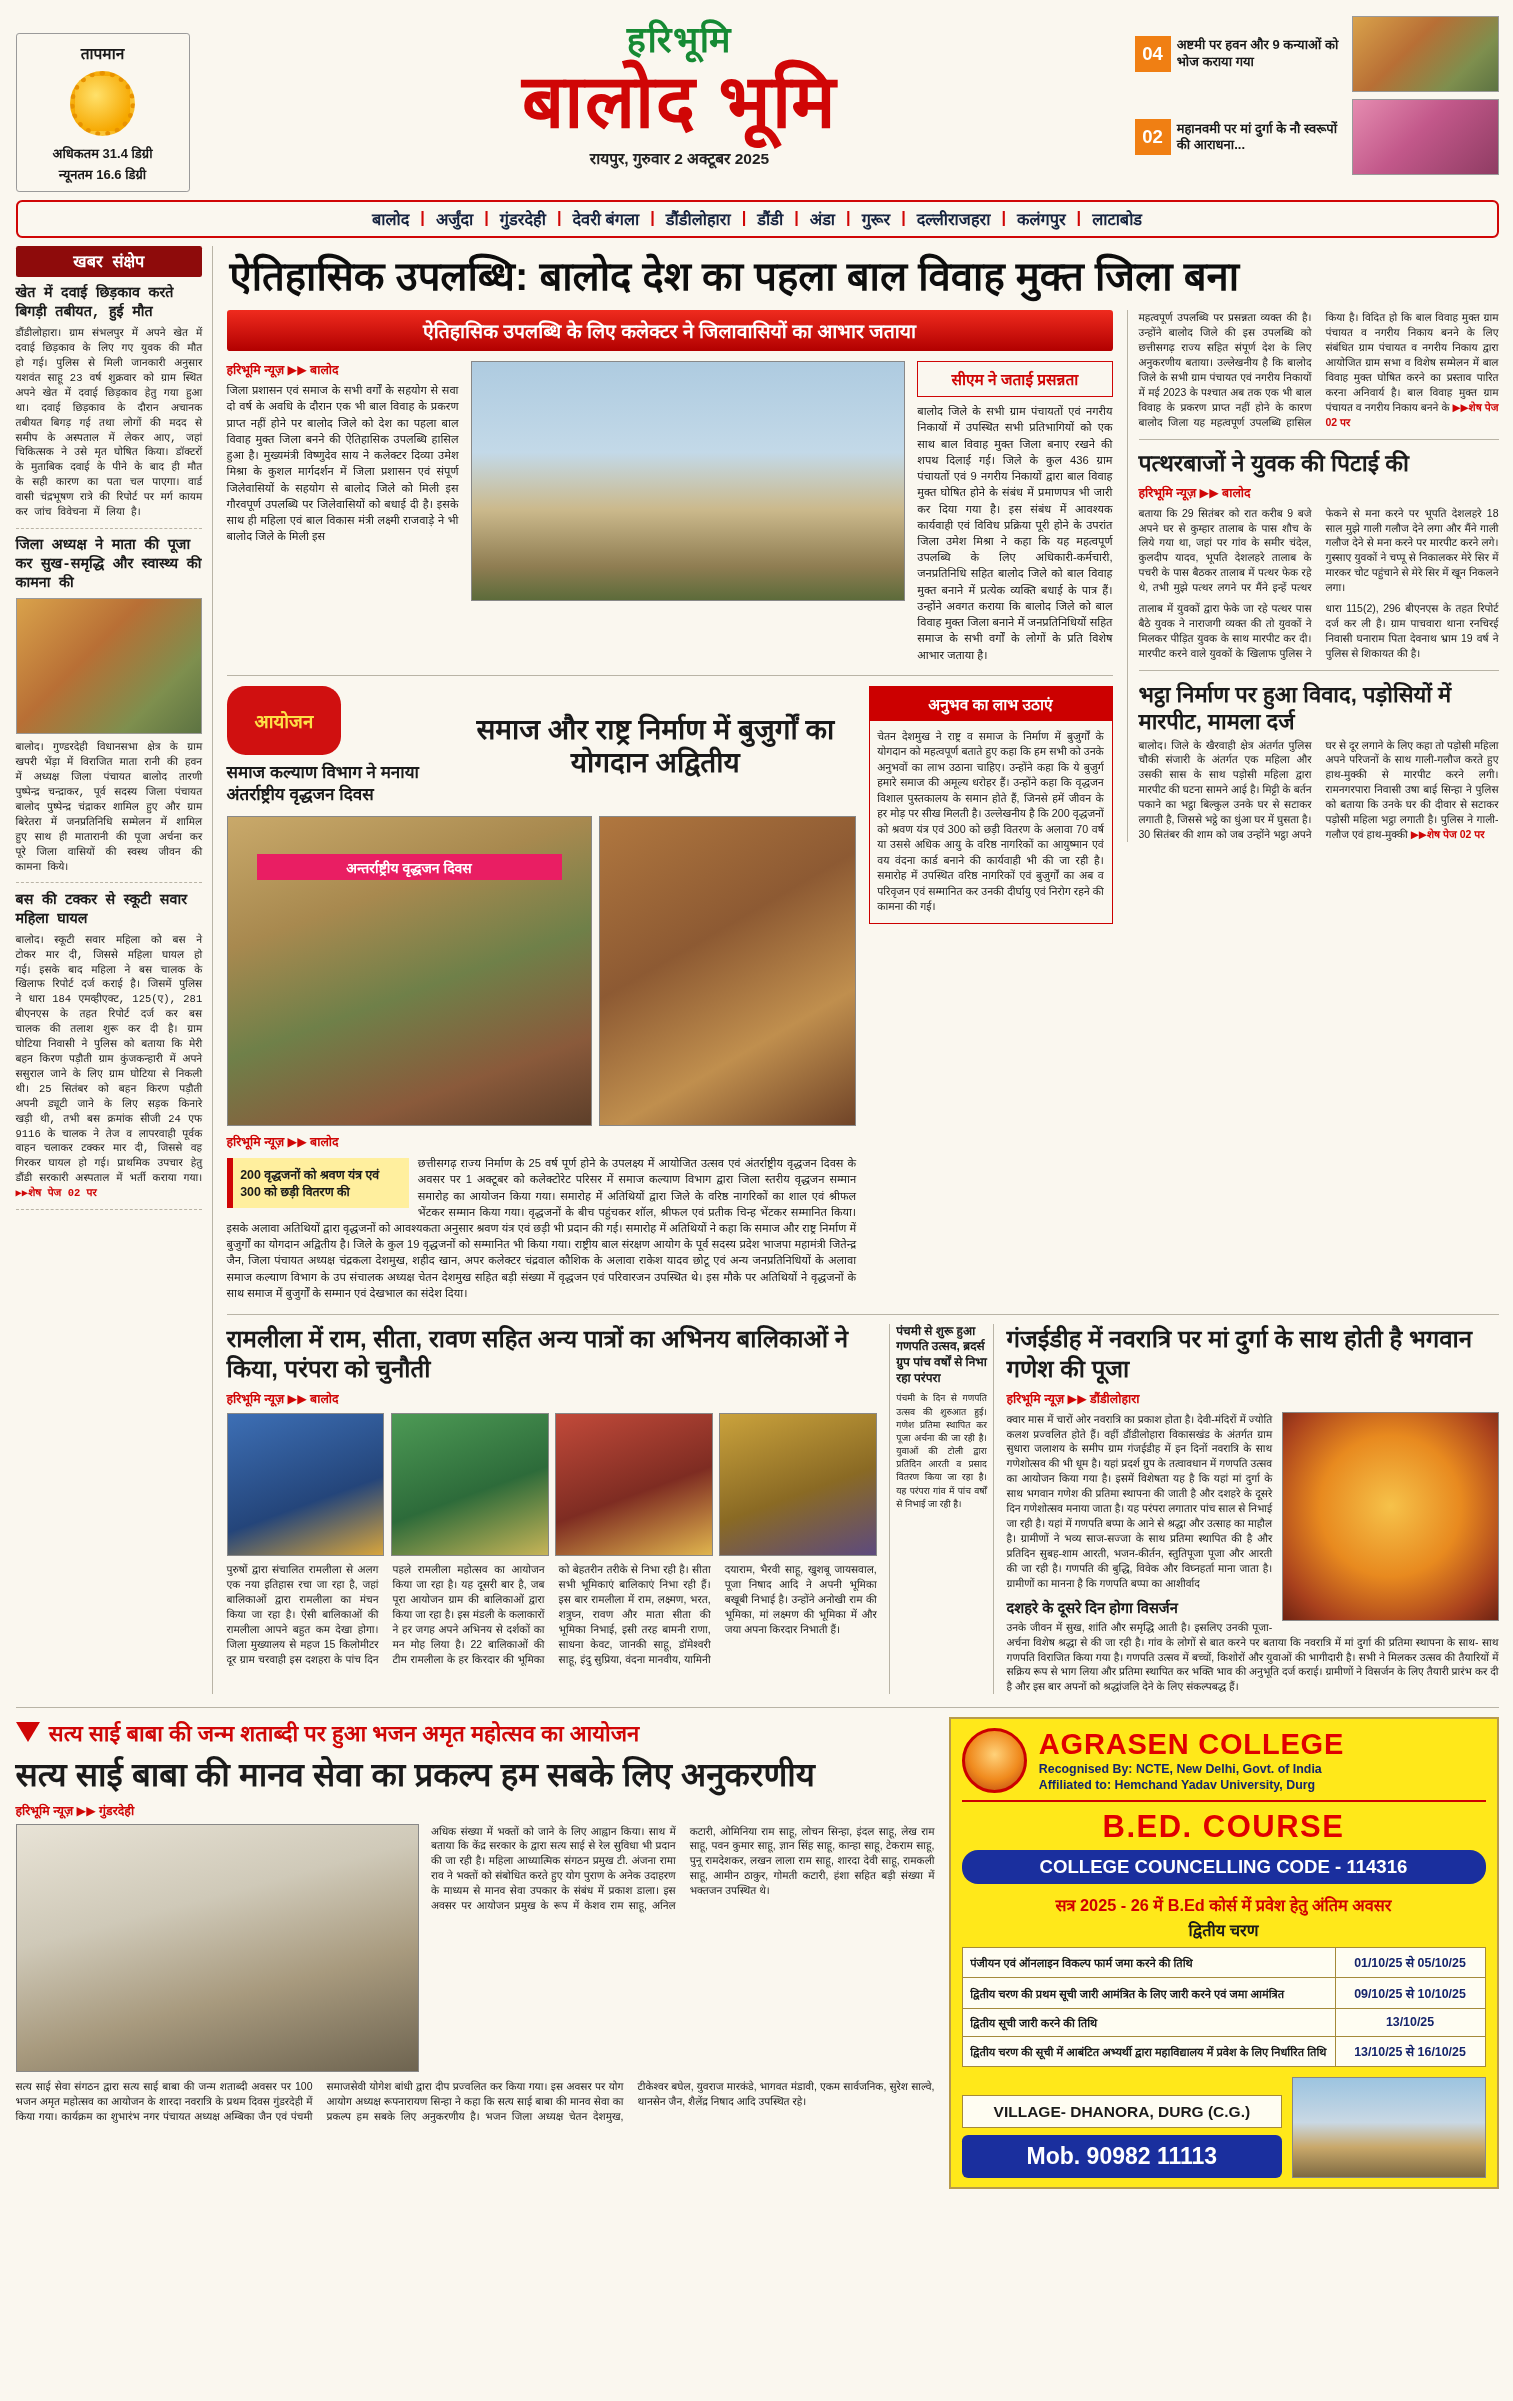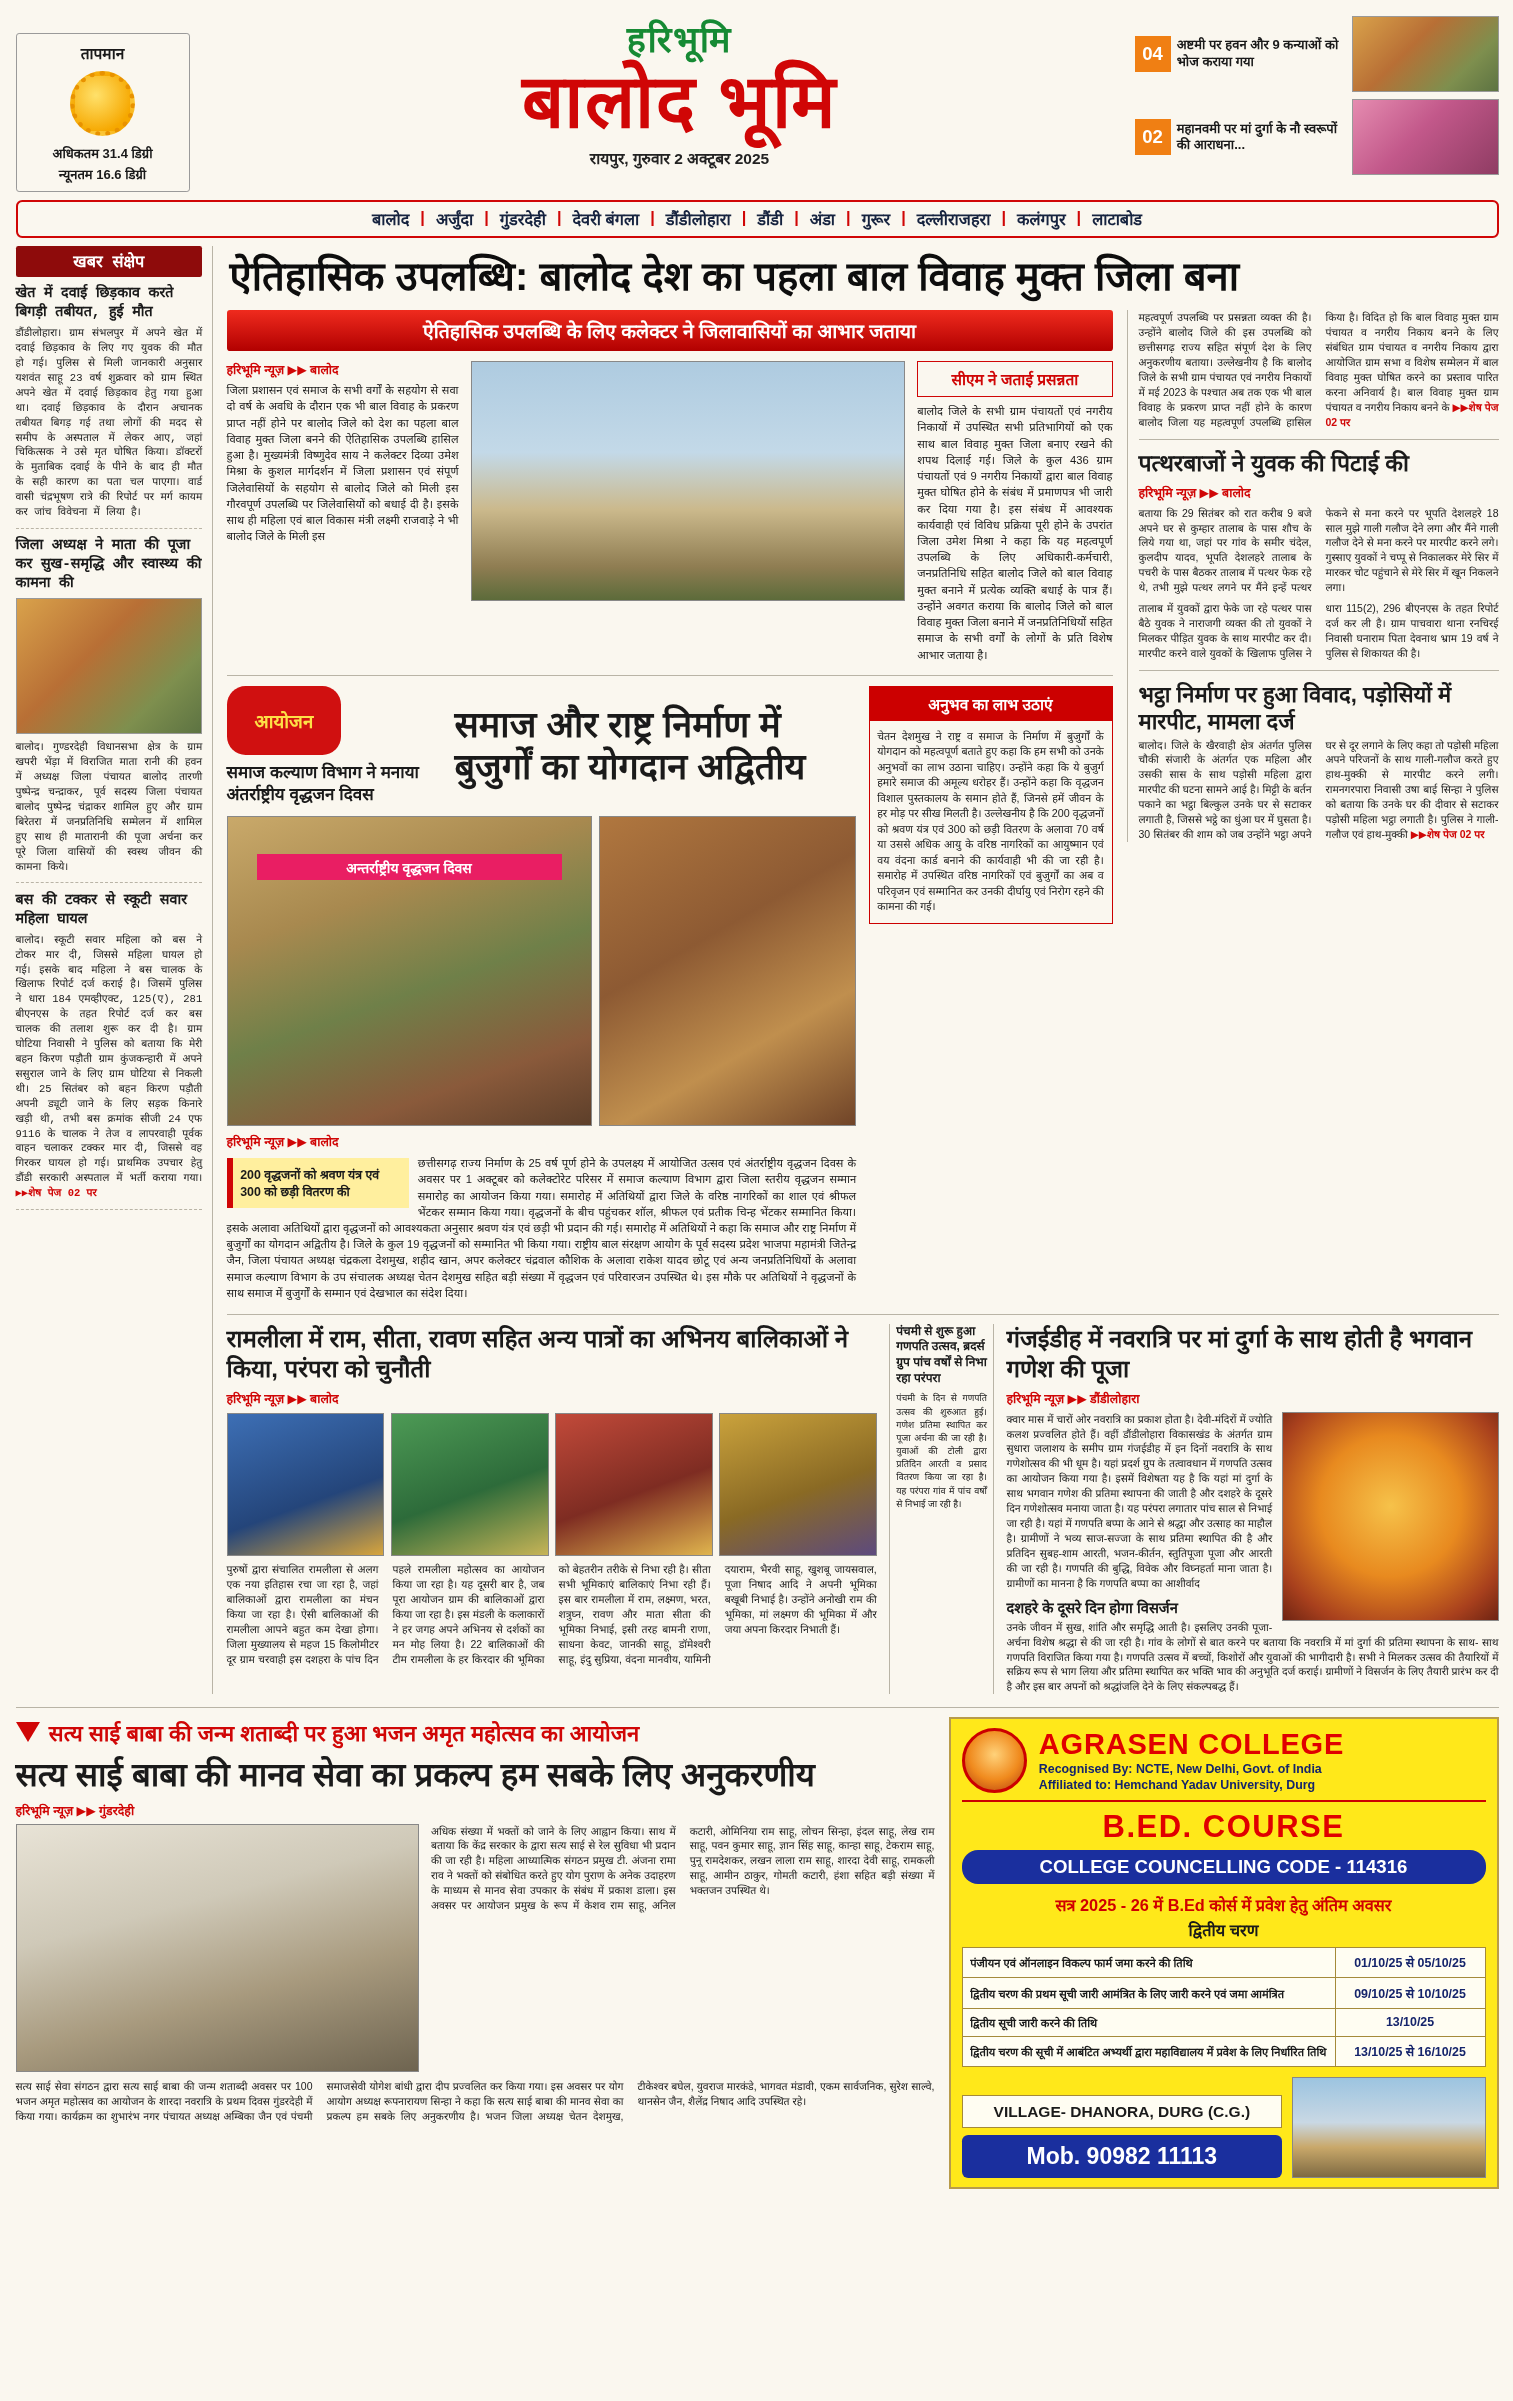--- a/index.html
+++ b/index.html
@@ -54,21 +54,21 @@
   .photo-building { height:240px; border:0.8px solid #888;
     background:linear-gradient(180deg,#aecbe0 0%,#c3d9e8 38%,#cbb98c 62%,#8f7d52 86%,#5c6b3a 100%); }
   .cm-box { border:1.5px solid #d00606; color:#d00606; font-weight:800; font-size:15.5px; text-align:center; padding:6.2px 4.6px; margin-bottom:6.2px; }
 
   
   .section-rule { border-top:1.5px solid #b9b4a6; margin-top:12.4px; padding-top:9.3px; }
   .aayojan-grid { display:grid; grid-template-columns:1fr 244px; gap:12.4px; align-items:start; }
   .aayojan-head { display:grid; grid-template-columns:217px 1fr; gap:11px; align-items:center; }
   .tag-pill { display:inline-block; background:#d01010; color:#fde047; font-weight:800; font-size:18.6px; padding:22px 28px; border-radius:18.6px; }
   .kicker { font-size:17px; font-weight:800; line-height:1.3; margin-top:7.7px; }
-  .aayojan-headline { font-size:36px; font-weight:800; line-height:1.18; }
+  .aayojan-headline { font-size:28px; font-weight:800; text-align:center; line-height:1.18; }
   .aayojan-photos { display:grid; grid-template-columns:58% 1fr; gap:7.7px; margin-top:9.3px; }
   .photo-crowd { height:310px; border:0.8px solid #888; position:relative;
     background:linear-gradient(160deg,#c9a96a 0%,#a8894f 30%,#6f8049 55%,#8a5a3b 80%,#5d3f2a 100%); }
   .photo-stage { height:310px; border:0.8px solid #888;
     background:linear-gradient(150deg,#b0773f 0%,#8d5a33 40%,#c08f4e 70%,#704428 100%); }
   .photo-banner { position:absolute; left:8%; right:8%; top:12%; background:#e91e63; color:#fff; font-weight:800; font-size:14px; text-align:center; padding:3.9px 3.1px; }
   .anubhav { border:1.5px solid #c00; }
   .anubhav-title { background:#c00; color:#fff; font-weight:800; font-size:15.5px; text-align:center; padding:6.2px 3.1px; }
   .anubhav-body { padding:7.7px; font-size:10.7px; line-height:1.45; text-align:justify; }
   .highlight-box { float:left; width:182px; background:#ffef9e; border-left:6.2px solid #d00606; padding:7.7px; font-weight:800; font-size:12.4px; margin:3.1px 9.3px 4.6px 0; }

